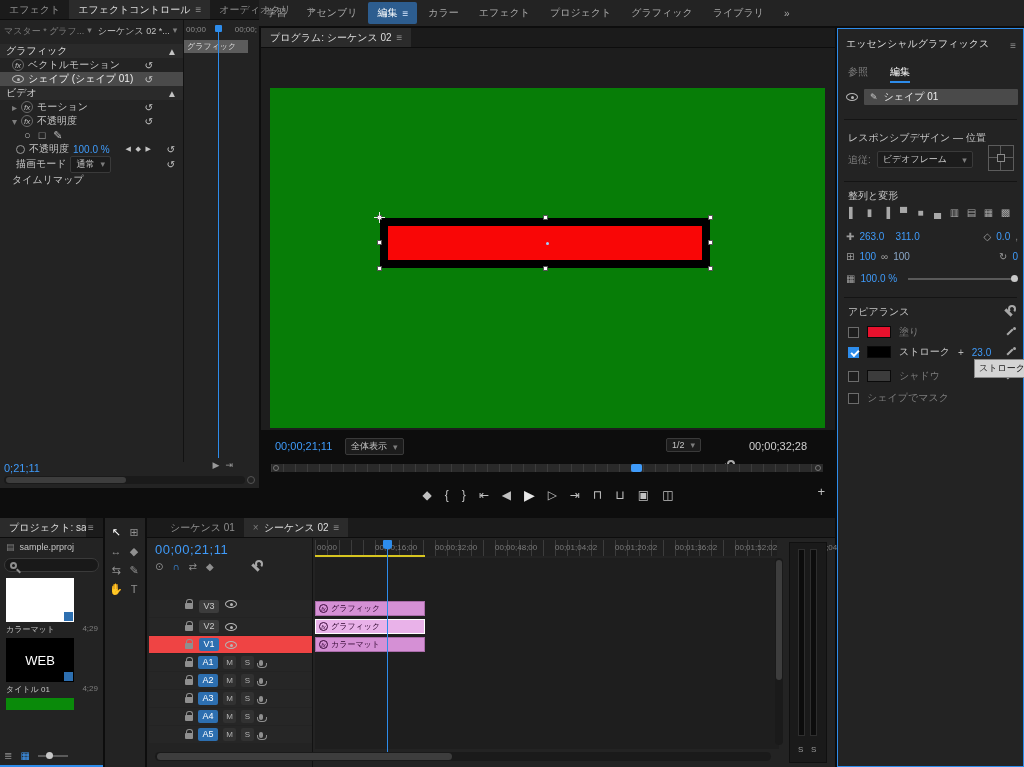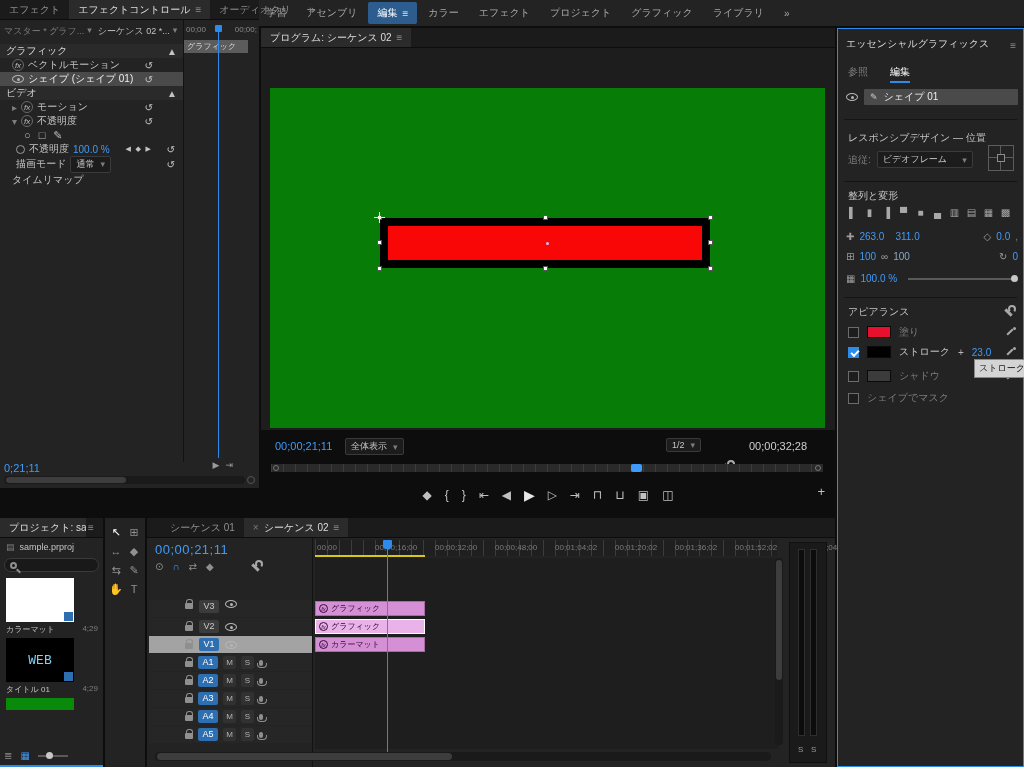--- a/index.html
+++ b/index.html
@@ -365,21 +365,21 @@
 
   <div class="abs" style="left:6px;top:60px;width:68px;height:44px;background:#fff">
     <div class="abs" style="right:1px;bottom:1px;width:9px;height:9px;background:#2d6fb0"></div>
   </div>
   <div class="abs" style="left:6px;top:106px;width:92px;display:flex;font-size:8px">
     <span>カラーマット</span>
     <span class="dim" style="margin-left:auto">4;29</span>
   </div>
 
   <div class="abs" style="left:6px;top:120px;width:68px;height:44px;background:#000;display:flex;align-items:center;justify-content:center">
-    <span style="color:#7dd3fc;font-family:Liberation Mono, monospace;font-size:13px">WEB</span>
+    <span style="color:#ffffff;font-family:Liberation Sans, sans-serif;font-size:13px">WEB</span>
     <div class="abs" style="right:1px;bottom:1px;width:9px;height:9px;background:#2d6fb0"></div>
   </div>
   <div class="abs" style="left:6px;top:166px;width:92px;display:flex;font-size:8px">
     <span>タイトル 01</span>
     <span class="dim" style="margin-left:auto">4;29</span>
   </div>
 
   <div class="abs" style="left:6px;top:180px;width:68px;height:12px;background:#0a8a0a"></div>
 
   <div class="abs" style="left:4px;bottom:6px;display:flex;gap:8px;align-items:center;color:#8f8f8f;font-size:10px">
@@ -443,21 +443,21 @@
   <div class="abs" style="left:2px;top:82px;width:163px;height:17px;display:flex;gap:6px;align-items:flex-start;padding-left:36px;background:#262626">
     <span class="lockic"></span>
     <span class="badge">V3</span>
     <span class="eye"></span>
   </div>
   <div class="abs" style="left:2px;top:100px;width:163px;height:17px;display:flex;gap:6px;align-items:center;padding-left:36px;background:#262626">
     <span class="lockic"></span>
     <span class="badge">V2</span>
     <span class="eye"></span>
   </div>
-  <div class="abs" style="left:2px;top:118px;width:163px;height:17px;display:flex;gap:6px;align-items:center;padding-left:36px;background:#a3a3a3">
+  <div class="abs" style="left:2px;top:118px;width:163px;height:17px;display:flex;gap:6px;align-items:center;padding-left:36px;background:#ef4444">
     <span class="lockic"></span>
     <span class="badge blue">V1</span>
     <span class="eye"></span>
   </div>
 
   <div class="abs" style="left:2px;top:136px;width:163px;height:17px;display:flex;gap:5px;align-items:center;padding-left:36px;background:#262626">
     <span class="lockic"></span>
     <span class="badge blue">A1</span>
     <span class="msbox">M</span>
     <span class="msbox">S</span>

